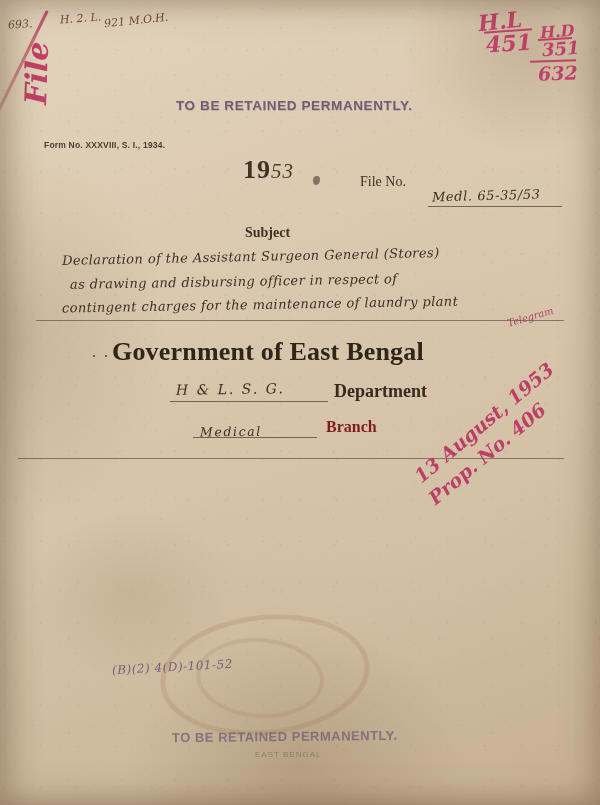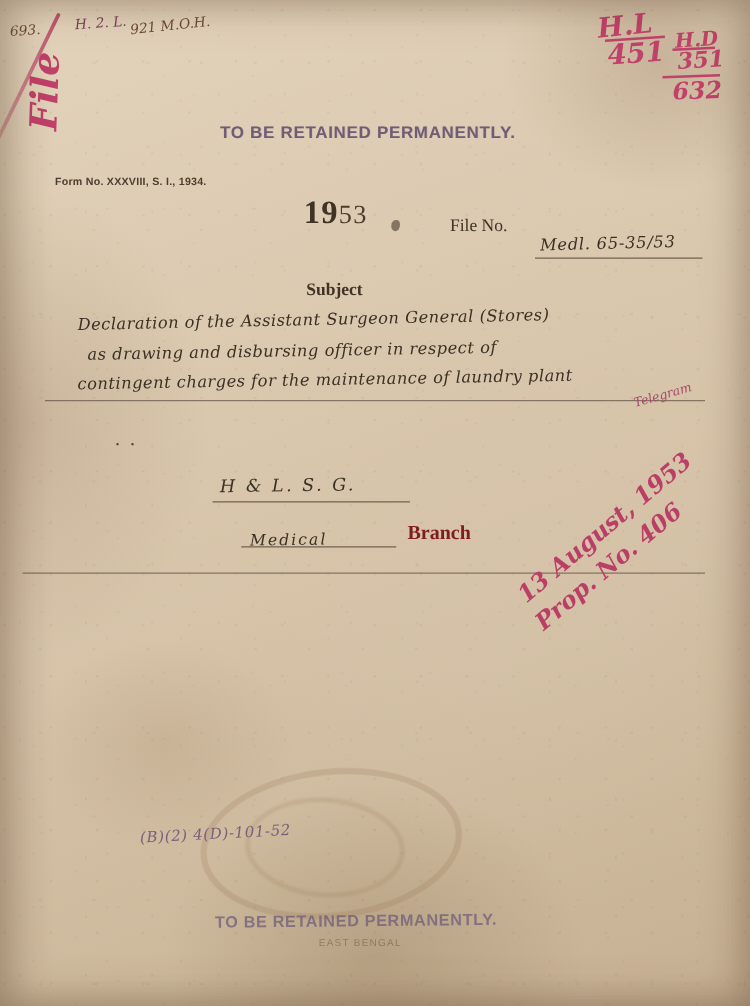--- a/index.html
+++ b/index.html
@@ -104,20 +104,21 @@
     font-size: 26px;
     font-weight: bold;
     letter-spacing: 1px;
     color: #3f3326;
   }
   .year .hand-part {
     font-family: "Liberation Serif", serif;
     font-weight: normal;
     font-size: 21px;
     color: #4a3d2c;
+    font-style: italic;
   }
   .fileno-label {
     left: 360px;
     top: 174px;
     font-size: 14px;
     color: #3f3326;
   }
   .subject-label {
     left: 245px;
     top: 225px;
@@ -337,23 +338,25 @@
   <div class="underline u-fileno"></div>
 
   <div class="printed subject-label">Subject</div>
   <div class="hand subject-l1">Declaration of the Assistant Surgeon General (Stores)</div>
   <div class="hand subject-l2">as drawing and disbursing officer in respect of</div>
   <div class="hand subject-l3">contingent charges for the maintenance of laundry plant</div>
 
   <div class="rule rule-top"></div>
 
   <div class="dots">. .</div>
+  <div class="printed govt-title">Government of East Bengal</div>
 
   <div class="hand hand-dept">H &amp; L. S. G.</div>
   <div class="underline u-dept"></div>
+  <div class="printed dept-label">Department</div>
 
   <div class="hand hand-branch">Medical</div>
   <div class="underline u-branch"></div>
   <div class="printed branch-label">Branch</div>
 
   <div class="rule rule-bottom"></div>
 
   <div class="red red-telegram">Telegram</div>
   <div class="red red-diag1">13 August, 1953</div>
   <div class="red red-diag2">Prop. No. 406</div>

